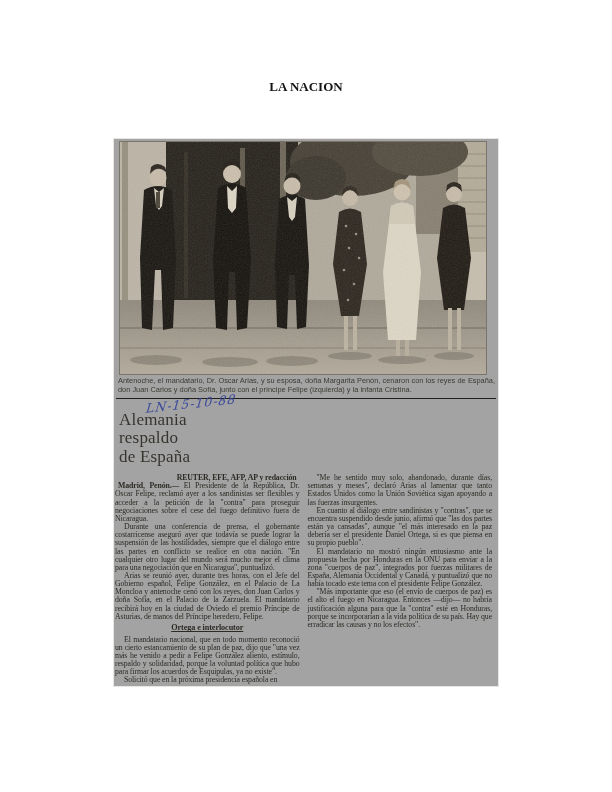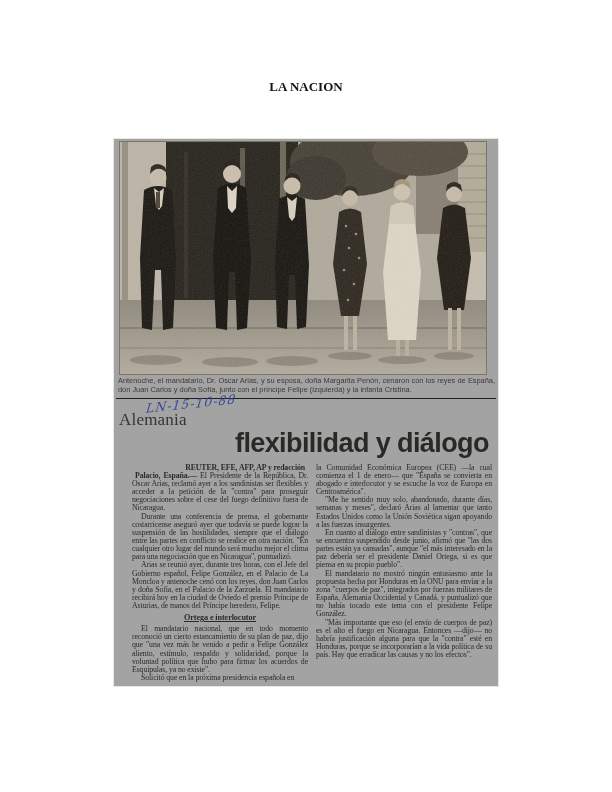--- a/index.html
+++ b/index.html
@@ -18,21 +18,21 @@
         font-size:7.4px;line-height:8.8px;color:#3c3a35;text-align:justify;}
   .rule{border-top:1.6px solid #201f1c;margin:3px 2px 0 2px;height:0;}
   .head-row{position:relative;display:flex;padding:7px 2px 2px 5px;}
   .kicker{width:116px;font-family:"Liberation Serif",serif;font-size:17px;
         line-height:18.5px;color:#37342f;padding-top:5px;letter-spacing:0.2px;}
   .headline{flex:1;margin:0;font-family:"Liberation Sans",sans-serif;font-weight:bold;
         font-size:27px;line-height:25px;letter-spacing:-0.6px;color:#2a2925;}
   .handnote{position:absolute;left:32px;top:-3px;transform:rotate(-6deg) skewX(-12deg);
         font-family:"DejaVu Serif",serif;font-style:italic;font-size:12.5px;
         color:#3c4a9b;letter-spacing:1px;white-space:nowrap;}
-  .cols{display:flex;gap:8px;padding:6px 6px 0 18px;}
+  .cols{display:flex;gap:8px;padding:6px 6px 0 1px;}
   .col{flex:1;font-family:"Liberation Serif",serif;font-size:7.8px;line-height:8.15px;
         color:#2c2a25;text-align:justify;letter-spacing:-0.1px;}
   .para{margin:0;text-indent:9px;}
   .noindent{text-indent:0;}
   .dateline-para{text-indent:3px;}
   .byline{margin:0;font-weight:bold;text-align:right;padding-right:3px;text-indent:0;}
   .dl{font-weight:bold;}
   .subhead{margin:3.5px 0 3px 0;text-align:center;font-size:8.2px;font-weight:bold;
         text-decoration:underline;color:#2c2a25;}
 </style>
@@ -164,40 +164,40 @@
       </svg>
     </div>
 
     <p class="caption">Antenoche, el mandatario, Dr. Oscar Arias, y su esposa, doña Margarita Penón, cenaron con los reyes de España, don Juan Carlos y doña Sofía, junto con el príncipe Felipe (izquierda) y la infanta Cristina.</p>
 
     <div class="rule"></div>
 
     <div class="head-row">
       <div class="kicker">
         <div>Alemania</div>
+        <div>respaldo</div>
+        <div>de España</div>
       </div>
       <h1 class="headline">
         <br>
-        <span>flexibilidad y diálogo</span>
       </h1>
       <div class="handnote">LN-15-10-88</div>
     </div>
 
     <div class="cols">
       <div class="col">
         <p class="byline">REUTER, EFE, AFP, AP y redacción</p>
-        <p class="para dateline-para"><b class="dl">Palacio, España.—</b><span> El Presidente de la República, Dr. Oscar Arias, reclamó ayer a los sandinistas ser flexibles y acceder a la petición de la "contra" para proseguir negociaciones sobre el cese del fuego definitivo fuera de Nicaragua.</span></p>
+        <p class="para dateline-para"><b class="dl">Madrid, Penón.—</b><span> El Presidente de la República, Dr. Oscar Felipe, reclamó ayer a los sandinistas ser flexibles y acceder a la petición de la "contra" para proseguir negociaciones sobre el cese del fuego definitivo fuera de Nicaragua.</span></p>
         <p class="para">Durante una conferencia de prensa, el gobernante costarricense aseguró ayer que todavía se puede lograr la suspensión de las hostilidades, siempre que el diálogo entre las partes en conflicto se realice en otra nación. "En cualquier otro lugar del mundo será mucho mejor el clima para una negociación que en Nicaragua", puntualizó.</p>
         <p class="para">Arias se reunió ayer, durante tres horas, con el Jefe del Gobierno español, Felipe González, en el Palacio de La Moncloa y antenoche cenó con los reyes, don Juan Carlos y doña Sofía, en el Palacio de la Zarzuela. El mandatario recibirá hoy en la ciudad de Oviedo el premio Príncipe de Asturias, de manos del Príncipe heredero, Felipe.</p>
         <h3 class="subhead">Ortega e interlocutor</h3>
         <p class="para">El mandatario nacional, que en todo momento reconoció un cierto estancamiento de su plan de paz, dijo que "una vez más he venido a pedir a Felipe González aliento, estímulo, respaldo y solidaridad, porque la voluntad política que hubo para firmar los acuerdos de Esquipulas, ya no existe".</p>
         <p class="para">Solicitó que en la próxima presidencia española en</p>
       </div>
       <div class="col">
-        <p class="para noindent">la Comunidad Económica Europea (CEE) —la cual comienza el 1 de enero— que "España se convierta en abogado e interlocutor y se escuche la voz de Europa en Centroamérica".</p>
         <p class="para">"Me he sentido muy solo, abandonado, durante días, semanas y meses", declaró Arias al lamentar que tanto Estados Unidos como la Unión Soviética sigan apoyando a las fuerzas insurgentes.</p>
         <p class="para">En cuanto al diálogo entre sandinistas y "contras", que se encuentra suspendido desde junio, afirmó que "las dos partes están ya cansadas", aunque "el más interesado en la paz debería ser el presidente Daniel Ortega, si es que piensa en su propio pueblo".</p>
         <p class="para">El mandatario no mostró ningún entusiasmo ante la propuesta hecha por Honduras en la ONU para enviar a la zona "cuerpos de paz", integrados por fuerzas militares de España, Alemania Occidental y Canadá, y puntualizó que no había tocado este tema con el presidente Felipe González.</p>
         <p class="para">"Más importante que eso (el envío de cuerpos de paz) es el alto el fuego en Nicaragua. Entonces —dijo— no habría justificación alguna para que la "contra" esté en Honduras, porque se incorporarían a la vida política de su país. Hay que erradicar las causas y no los efectos".</p>
       </div>
     </div>
 
   </div>
 </div>
 

